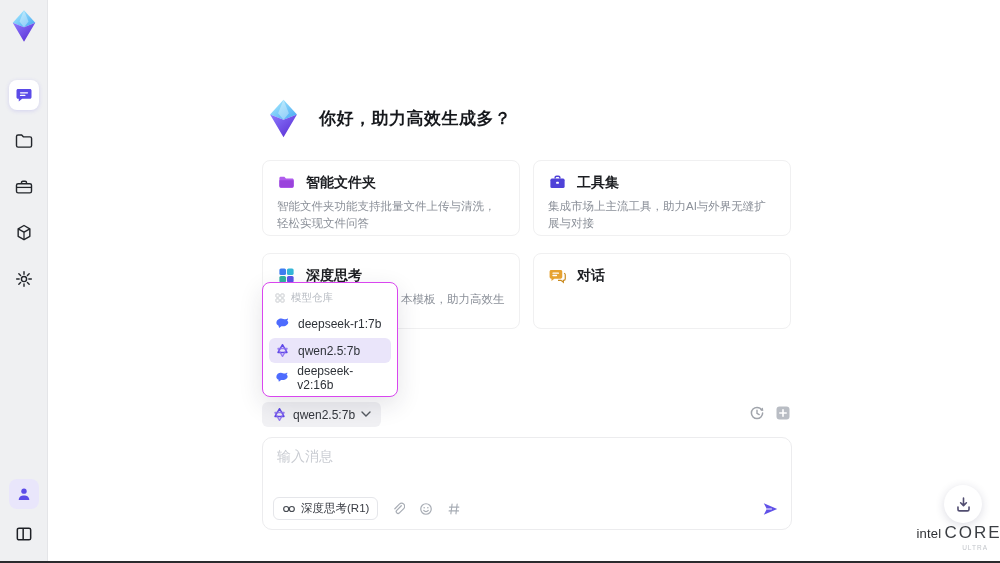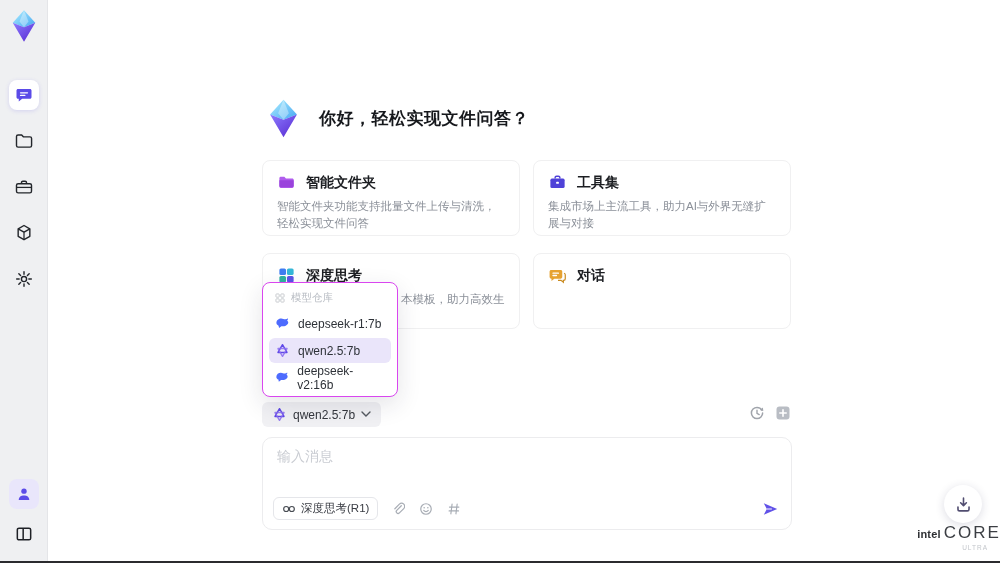--- a/index.html
+++ b/index.html
@@ -68,21 +68,21 @@
                     border:1px solid #e5e6ea; border-radius:6px; font-size:11.5px; color:#3a3d44;
                     background:#fff; cursor:pointer; white-space:nowrap;text-align:center; }
   .tb-spacer { flex:1; }
 
   
   .fab { position:absolute; left:944px; top:485px; width:38px; height:38px; border-radius:50%;
          background:#fff; box-shadow:0 2px 10px rgba(40,40,80,.16);
          display:flex; align-items:center; justify-content:center; cursor:pointer; }
   .intel { position:absolute; left:928px; top:523px; width:62px; text-align:center; }
   .intel-row { display:flex; align-items:baseline; justify-content:center; gap:3px; }
-  .intel-name { font-size:11px; font-weight:bold; color:#2e3034; letter-spacing:.2px; }
+  .intel-name { font-size:13px; font-weight:normal; color:#2e3034; letter-spacing:.2px; }
   .intel-core { font-size:17px; color:#3b3e43; letter-spacing:2px; text-transform:uppercase; }
   .intel-tier { font-size:6.5px; color:#c3c6cb; letter-spacing:1px; text-align:right; margin-top:1px; padding-right:2px; }
 
   .window-edge { position:absolute; left:0; bottom:0; width:1000px; height:2px; background:#2b2b2e; }
 </style>
 </head>
 <body>
 
 <div class="stage">
 
@@ -162,21 +162,21 @@
         </linearGradient>
         <linearGradient id="gB2" x1="0" y1="0" x2="1" y2="1">
           <stop offset="0" stop-color="#8d7bff"></stop>
             <stop offset="1" stop-color="#5527cf"></stop>
         </linearGradient>
       </defs>
       <polygon points="16,2 26,13 16,17 6,13" fill="url(#gA2)"></polygon>
       <polygon points="6,13 16,17 26,13 16,30" fill="url(#gB2)"></polygon>
       <polygon points="16,2 20,12 16,17 12,12" fill="#ffffff" opacity="0.35"></polygon>
     </svg>
-    <div class="greeting-text">你好，轻松实现文件问答？</div>
+    <div class="greeting-text">你好，助力高效生成多？</div>
   </div>
 
   <div class="card" id="card-toolset">
     <div class="card-head">
       <svg width="19" height="19" viewBox="0 0 24 24">
         <path d="M9 7V5.8C9 4.8 9.8 4 10.8 4h2.4c1 0 1.8.8 1.8 1.8V7" fill="none" stroke="#4f42d8" stroke-width="1.8"></path>
         <rect x="3" y="7" width="18" height="12" rx="2" fill="#4f42d8"></rect>
         <rect x="10.3" y="11" width="3.4" height="2.6" rx="0.8" fill="#fff"></rect>
       </svg>
       <span class="card-title">工具集</span>

